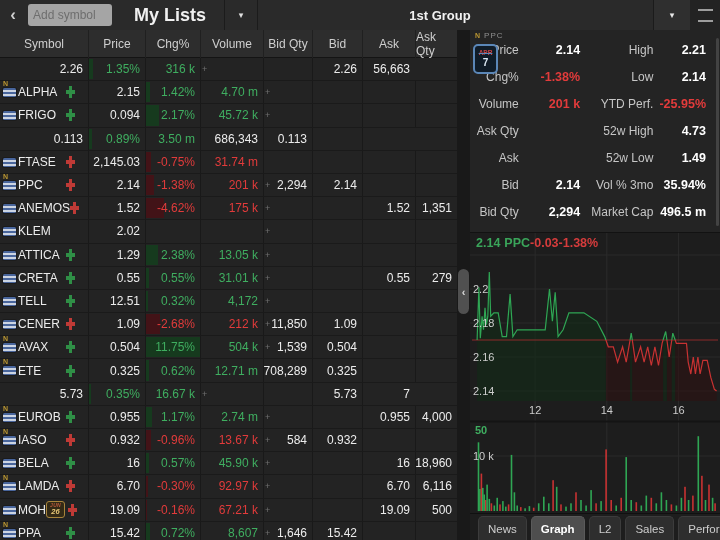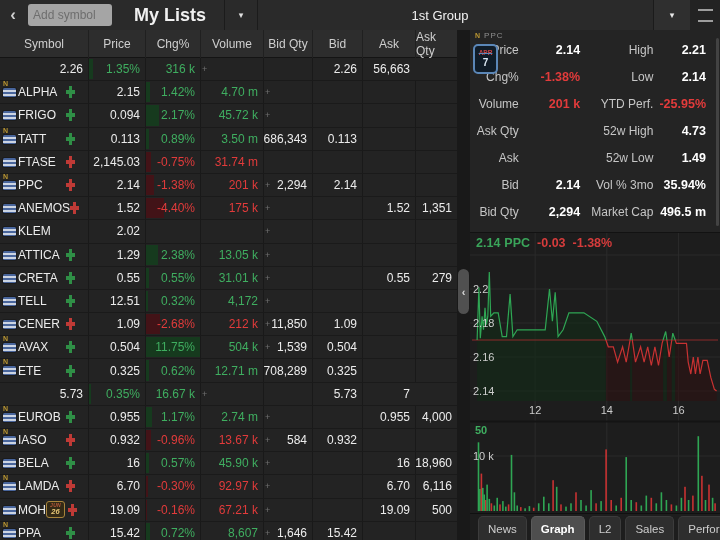--- a/index.html
+++ b/index.html
@@ -10,21 +10,21 @@
           border-bottom:1px solid #0c0c0c;display:flex;align-items:center;}
   .back{width:26px;text-align:center;color:#cfcfcf;font-size:17px;font-weight:bold;cursor:pointer;}
   .addsym{width:74px;height:22px;background:#a5a5a5;border:none;border-radius:3px;margin-left:2px;
           padding:0 5px;font-size:12px;color:#333;font-family:inherit;outline:none;}
   .addsym::placeholder{color:#6e6e6e;opacity:1;}
   .mylists{margin-left:22px;margin-right:18px;font-size:18px;color:#f0f0f0;font-weight:600;}
   .tb-sep{width:1px;height:30px;background:#1b1b1b;}
   .caretzone{width:32px;height:30px;display:flex;align-items:center;justify-content:center;
              color:#e0e0e0;font-size:9px;}
   .tb-title{position:absolute;left:230px;right:70px;text-align:center;font-size:13px;
-            color:#f2f2f2;font-weight:400;}
+            color:#f2f2f2;font-weight:700;}
   .tb-right{position:absolute;right:0;top:0;height:30px;display:flex;}
   .tb-caretbtn{width:36px;height:30px;display:flex;align-items:center;justify-content:center;
                border-left:1px solid #1b1b1b;background:#2f2f2f;color:#e8e8e8;font-size:9px;}
   .tb-menubtn{width:30px;height:30px;display:flex;align-items:center;justify-content:center;background:#232323;}
   .menu-icon{width:15px;height:9px;border-top:2px solid #9d9d9d;border-bottom:2px solid #9d9d9d;}
   
   .left{position:absolute;top:30px;left:0;width:457px;bottom:0;background:#fef9c3;}
   .thead,.trow{display:grid;grid-template-columns:88px 57px 55px 63px 49px 50px 53px 42px;}
   .thead{height:27px;background:#2d2d2d;border-bottom:1px solid #141414;}
   .hc{display:flex;align-items:center;justify-content:center;font-size:12px;color:#cfcfcf;
@@ -77,21 +77,21 @@
   .sl{color:#c6c6c6;text-align:right;}
   .sv{color:#fff;font-weight:bold;text-align:right;font-size:12.5px;}
   .sl1{width:50px;}.sv1{width:63px;}.sl2{width:69px;padding-left:6px;}.sv2{width:54px;margin-right:14px;}
   .sv.neg{color:#e23b3b;}
   .rp-scroll{position:absolute;right:1px;top:8px;width:3px;height:188px;background:#6a6a6a;
              opacity:.45;border-radius:2px;}
   .chart-area{position:absolute;top:202px;left:0;right:0;height:280px;background:#1d1d1d;
               border-top:1px solid #121212;}
   .chart-hdr{position:absolute;top:3px;left:6px;font-size:12.5px;font-weight:bold;z-index:2;}
   .ch-price,.ch-sym{color:#3aa55a;}
-  .ch-chg,.ch-pct{color:#d63c3c;margin-left:7px;}
+  .ch-chg,.ch-pct{color:#d63c3c;margin-left:0;}
   .ch-sym{margin-left:4px;}
   svg{display:block;font-family:inherit;}
   .tabs{position:absolute;bottom:0;left:0;right:0;height:26px;background:#1d1d1d;display:flex;
         align-items:stretch;gap:4px;padding-left:8px;border-top:1px solid #101010;}
   .tab{display:flex;align-items:center;padding:0 9px;font-size:11.5px;color:#cdcdcd;background:#2e2e2e;
        border:1px solid #3c3c3c;border-bottom:none;border-radius:5px 5px 0 0;margin-top:2px;
        white-space:nowrap;cursor:pointer;}
   .tab.active{background:#4e4e4e;color:#fff;font-weight:bold;border-color:#5a5a5a;}
 </style>
 </head>
@@ -186,29 +186,20 @@
     <div class="c num vol">45.72 k</div>
     <div class="c num bqty">
       <span class="plus">+</span>
             <span class="t"></span>
     </div>
     <div class="c num bid"></div>
     <div class="c num ask"></div>
     <div class="c num aqty"></div>
   </div>
         <div class="trow up">
-    <div class="c sym">
-      <span class="nb">N</span>
-      <span class="flag"></span>
-      <span class="symname">TATT</span>
-      <span class="rgroup">
-
-        <span class="trend up"></span>
-      </span>
-    </div>
     <div class="c num price">0.113</div>
     <div class="c num chg">
       <i class="bar" style="width: 5%;"></i>
             <span class="t">0.89%</span>
     </div>
     <div class="c num vol">3.50 m</div>
     <div class="c num bqty">
       <span class="plus"></span>
             <span class="t">686,343</span>
     </div>
@@ -270,21 +261,21 @@
       <span class="flag"></span>
       <span class="symname">ANEMOS</span>
       <span class="rgroup">
 
         <span class="trend down"></span>
       </span>
     </div>
     <div class="c num price">1.52</div>
     <div class="c num chg">
       <i class="bar" style="width: 34%;"></i>
-            <span class="t">-4.40%</span>
+            <span class="t">-4.62%</span>
     </div>
     <div class="c num vol">175 k</div>
     <div class="c num bqty">
       <span class="plus">+</span>
             <span class="t"></span>
     </div>
     <div class="c num bid"></div>
     <div class="c num ask">1.52</div>
     <div class="c num aqty">1,351</div>
   </div>

